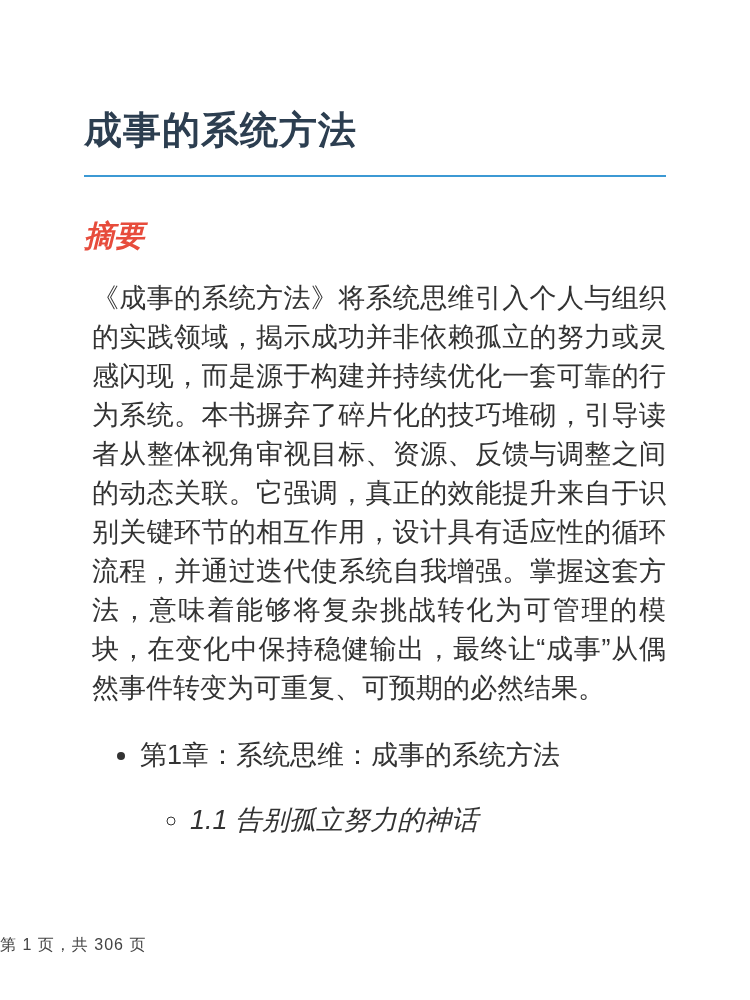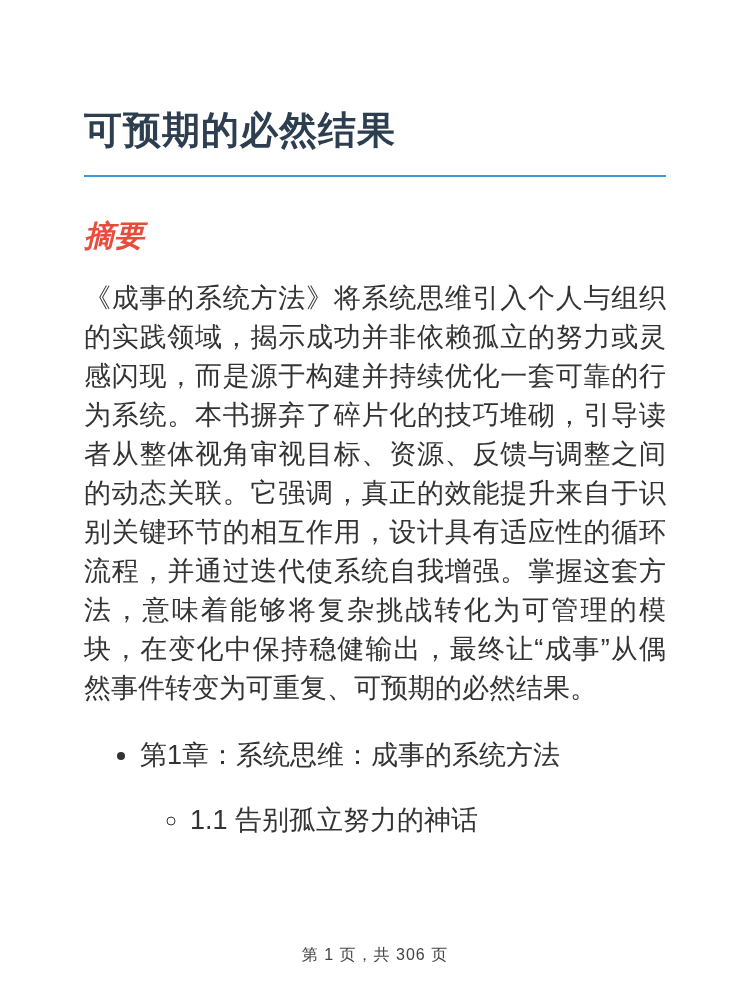--- a/index.html
+++ b/index.html
@@ -36,21 +36,21 @@
   }
   h2.section-heading {
     margin: 43px 0 0 0;
     font-size: 30px;
     line-height: 1.05;
     font-weight: bold;
     color: #e74c3c;
     font-style: italic;
   }
   p.abstract-body {
-    margin: 28px 0 0 0;
+    margin: 28px 0 0 8px;
     font-size: 27px;
     line-height: 39px;
     color: #333333;
     text-align: justify;
     text-justify: inter-ideograph;
   }
   ul.toc-list {
     margin: 28px 0 0 0;
     padding-left: 56px;
     list-style: disc outside;
@@ -58,43 +58,43 @@
   }
   ul.toc-list > li {
     font-size: 27px;
     line-height: 39px;
     color: #333333;
   }
   ul.toc-sublist {
     margin: 26px 0 18px 0;
     padding-left: 50px;
     list-style: circle outside;
+    font-style: italic;
   }
   ul.toc-sublist > li {
     font-size: 27px;
     line-height: 39px;
     color: #333333;
   }
   .page-footer {
     position: absolute;
     left: 0;
-    bottom: 34px;
+    bottom: 44px;
     width: 750px;
-    text-align: center;
     font-size: 16px;
     color: #444444;
     letter-spacing: 1px;
   }
 </style>
 </head>
 <body>
 
 <div class="page">
 
-  <h1 class="doc-title">可预期的必然结果</h1>
+  <h1 class="doc-title">成事的系统方法</h1>
 
   <hr class="title-rule">
 
   <h2 class="section-heading">摘要</h2>
 
   <p class="abstract-body">《成事的系统方法》将系统思维引入个人与组织的实践领域，揭示成功并非依赖孤立的努力或灵感闪现，而是源于构建并持续优化一套可靠的行为系统。本书摒弃了碎片化的技巧堆砌，引导读者从整体视角审视目标、资源、反馈与调整之间的动态关联。它强调，真正的效能提升来自于识别关键环节的相互作用，设计具有适应性的循环流程，并通过迭代使系统自我增强。掌握这套方法，意味着能够将复杂挑战转化为可管理的模块，在变化中保持稳健输出，最终让“成事”从偶然事件转变为可重复、可预期的必然结果。</p>
 
 
   <ul class="toc-list">
     <li>

